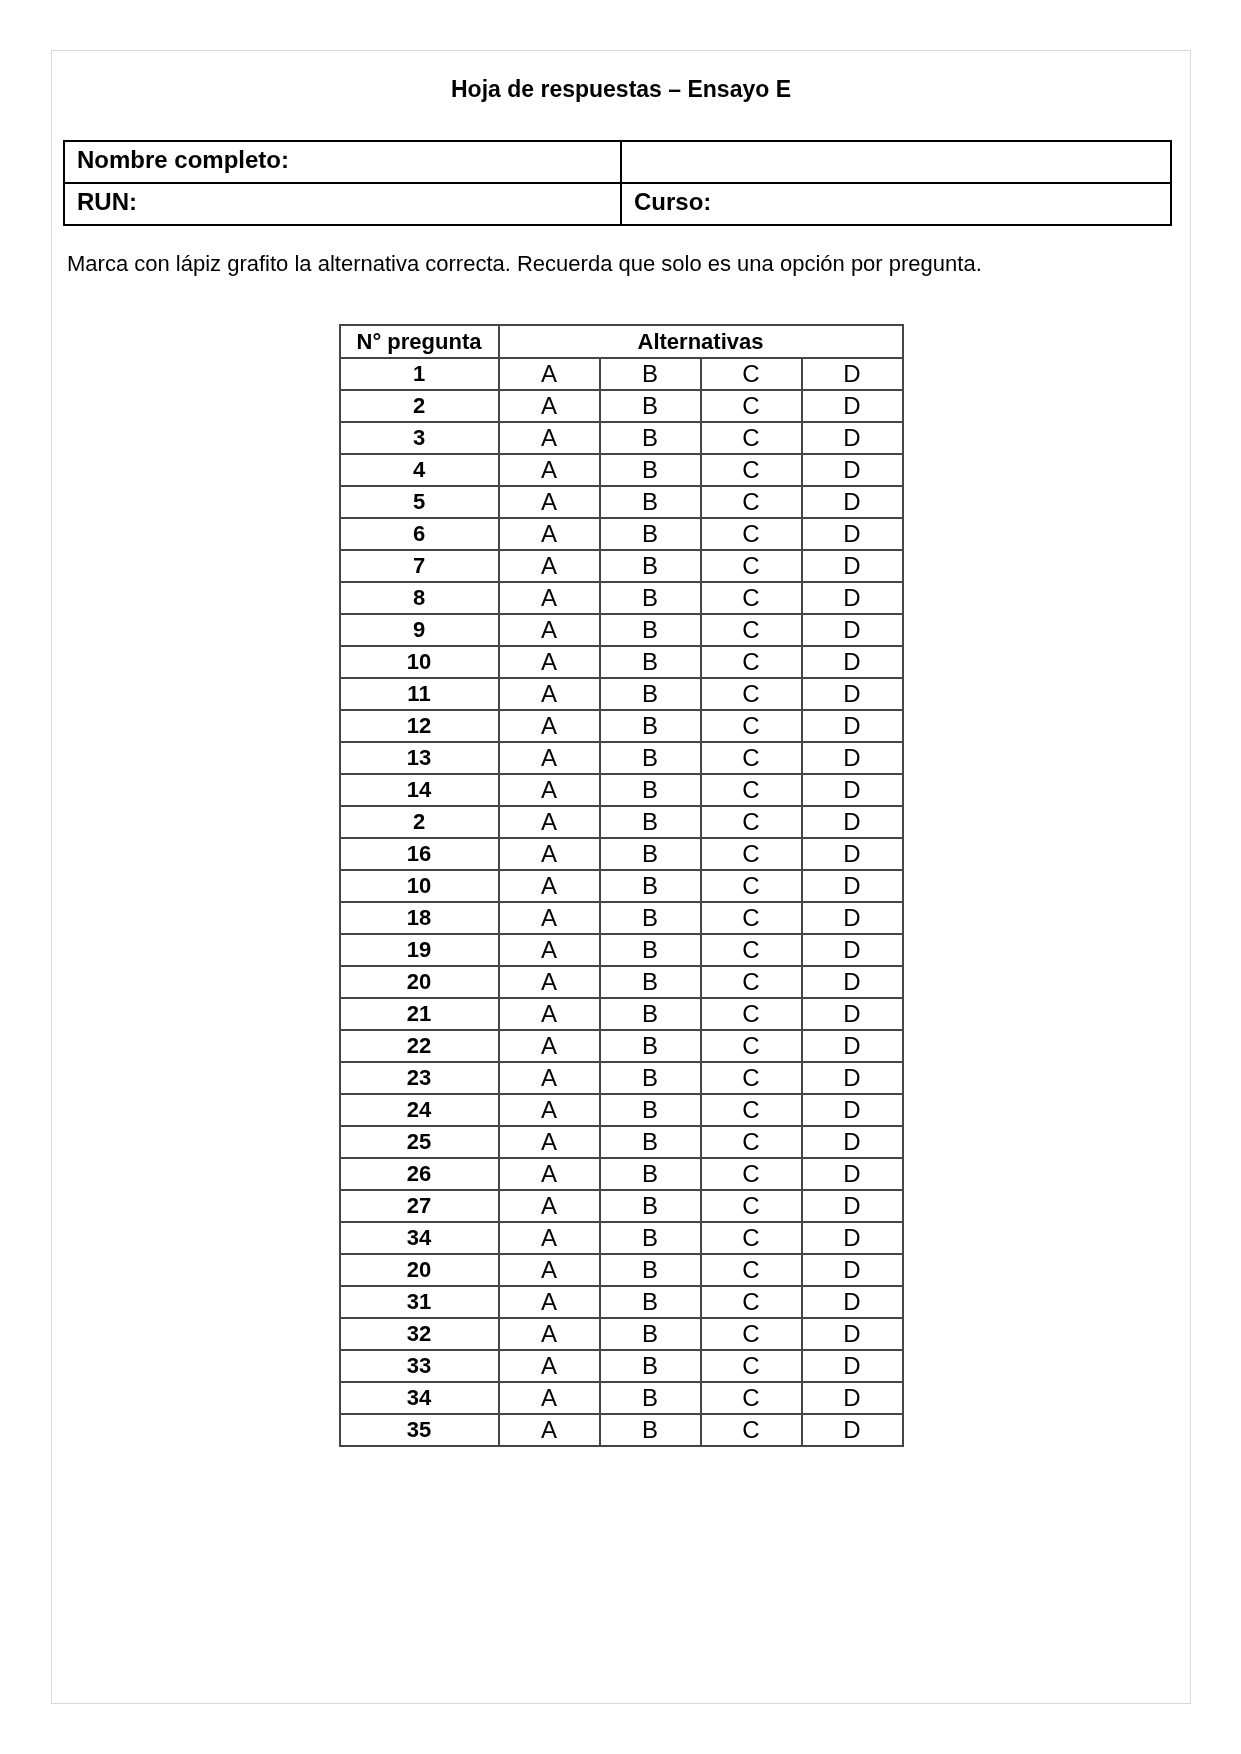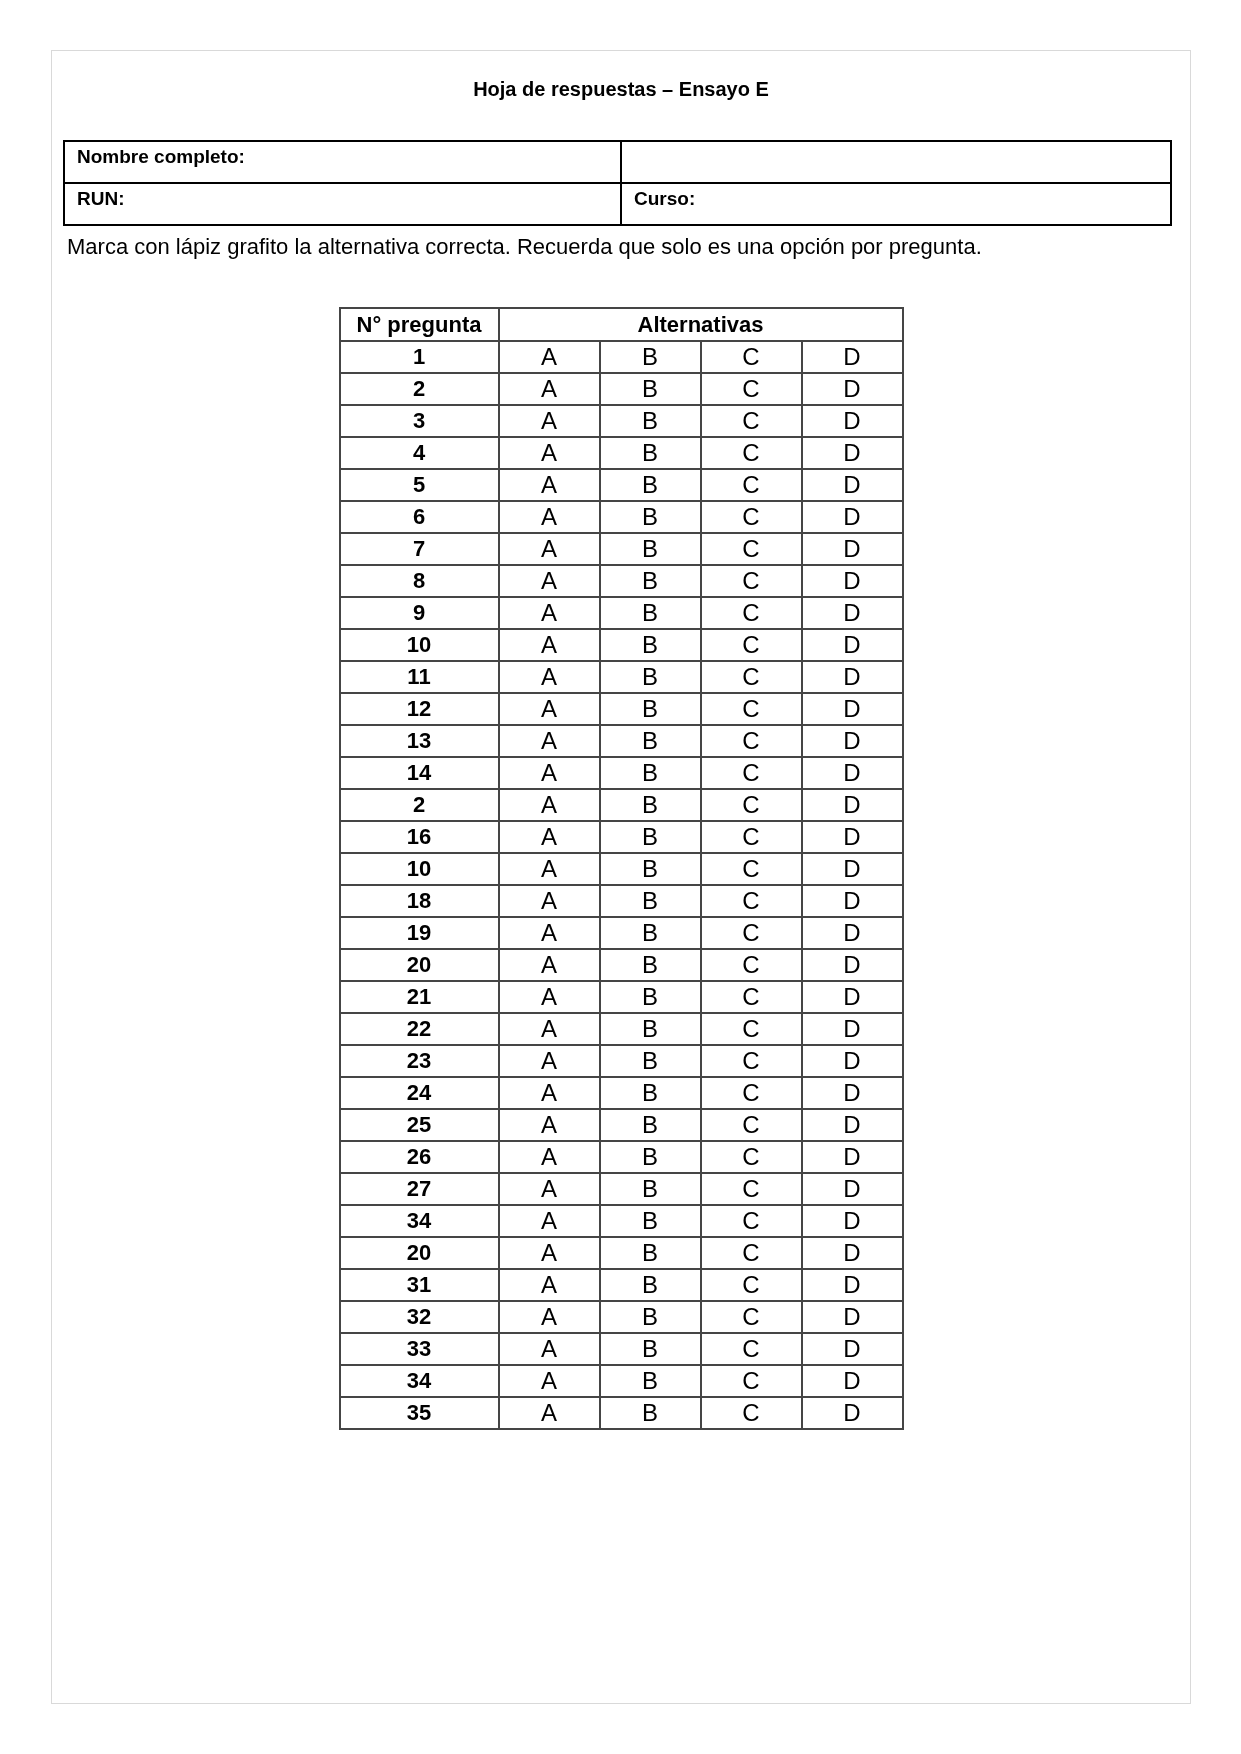--- a/index.html
+++ b/index.html
@@ -19,42 +19,42 @@
     position: absolute;
     left: 51px;
     top: 50px;
     width: 1140px;
     height: 1654px;
     background: var(--background, #ffffff);
     border: 1px solid var(--page_border, #d9d9d9);
   }
   .doc-title {
     margin: 25px 0 0 0;
-    font-size: 20px;
+    font-size: 23px;
     line-height: 26px;
     font-weight: bold;
     text-align: center;
   }
   table.info-table {
     border-collapse: collapse;
     margin: 38px 0 0 11px;
     width: 1107px;
     table-layout: fixed;
   }
   table.info-table td {
     border: 2px solid var(--info_border, #000000);
     height: 42px;
     vertical-align: top;
     padding: 4px 12px;
-    font-size: 19px;
+    font-size: 24px;
     font-weight: bold;
     background: #ffffff;
   }
   .instruction {
-    margin: 8px 0 0 15px;
+    margin: 25px 0 0 15px;
     font-size: 22px;
     line-height: 26px;
     font-weight: normal;
   }
   table.answer-table {
     border-collapse: collapse;
     margin: 47px auto 0 auto;
     table-layout: fixed;
   }
   table.answer-table th,

